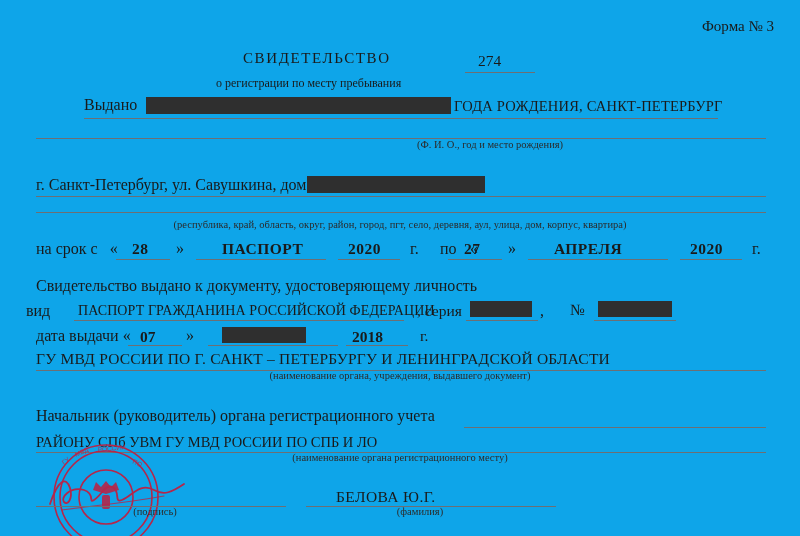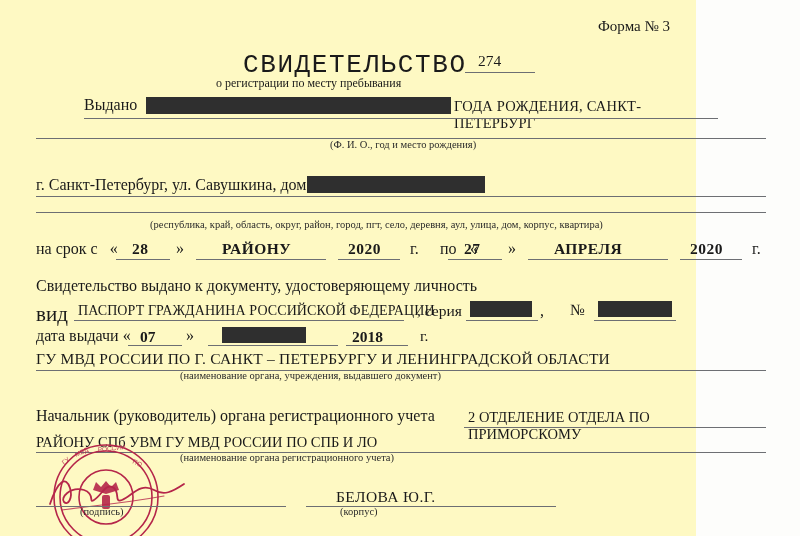--- a/index.html
+++ b/index.html
@@ -10,50 +10,51 @@
     width: 800px;
     height: 536px;
     background: #fdfdfb;
     font-family: "Liberation Serif", serif;
     color: #1a1a1a;
     overflow: hidden;
     position: relative;
   }
   .page {
     position: relative;
-    width: 696px;
+    width: 800px;
     height: 536px;
-    background: #fef9c3;
+    background: #0ea5e9;
   }
   
   .abs { position: absolute; }
   .rule {
     position: absolute;
     border-bottom: 1px solid #6d6f73;
     height: 0;
   }
   .caption {
     font-size: 10.5px;
     color: #2b2b2b;
+    text-align: center;
     font-family: "Liberation Serif", serif;
   }
   .form-no {
     position: absolute;
     right: 26px;
     top: 18px;
     font-size: 15px;
     font-family: "Liberation Serif", serif;
   }
   .title-main {
     position: absolute;
     left: 243px;
     top: 50px;
-    font-size: 26px;
+    font-size: 15px;
     letter-spacing: 1.6px;
-    font-family: Liberation Mono, monospace;
+    font-family: Liberation Serif, serif;
   }
   .title-number {
     position: absolute;
     left: 478px;
     top: 52px;
     font-size: 15.5px;
     font-family: "Liberation Serif", serif;
   }
   .number-rule {
     left: 465px;
@@ -119,21 +120,21 @@
   .srok-row { position: absolute; left: 36px; top: 240px; font-size: 16px; }
   .srok-date { position: absolute; font-size: 15.5px; font-weight: bold; letter-spacing: 0.5px; }
   .r-d1 { left: 116px; top: 259px; width: 54px; }
   .r-d2 { left: 196px; top: 259px; width: 130px; }
   .r-d3 { left: 338px; top: 259px; width: 62px; }
   .r-d4 { left: 448px; top: 259px; width: 54px; }
   .r-d5 { left: 528px; top: 259px; width: 140px; }
   .r-d6 { left: 680px; top: 259px; width: 62px; }
 
   .doc-line { position: absolute; left: 36px; top: 277px; font-size: 16px; }
-  .vid-label { position: absolute; left: 36px; top: 302px; font-size: 21px; }
+  .vid-label { position: absolute; left: 26px; top: 302px; font-size: 16px; }
   .vid-value { position: absolute; left: 78px; top: 303px; font-size: 14px; letter-spacing: 0.1px; }
   .seriya-label { position: absolute; left: 417px; top: 302px; font-size: 15.5px; }
   .seriya-redact { position: absolute; left: 470px; top: 301px; width: 62px; height: 16px; background: #2f2f2f; }
   .nomer-label { position: absolute; left: 570px; top: 301px; font-size: 15.5px; }
   .nomer-redact { position: absolute; left: 598px; top: 301px; width: 74px; height: 16px; background: #2f2f2f; }
   .r-vid { left: 74px; top: 320px; width: 330px; }
   .r-ser { left: 466px; top: 320px; width: 72px; }
   .r-nom { left: 594px; top: 320px; width: 82px; }
 
   .data-label { position: absolute; left: 36px; top: 327px; font-size: 16px; }
@@ -207,21 +208,21 @@
   <div class="rule r3"></div>
   <div class="rule r4"></div>
   <div class="caption abs cap-addr">(республика, край, область, округ, район, город, пгт, село, деревня, аул, улица, дом, корпус, квартира)</div>
 
   <div class="srok-row">
     <span>на срок с</span>
     <span style="margin-left:8px">«</span>
   </div>
   <div class="srok-date" style="left:132px; top:240px;">28</div>
   <div class="abs" style="left:176px; top:240px; font-size:16px;">»</div>
-  <div class="srok-date" style="left:222px; top:240px;">РАЙОНУ</div>
+  <div class="srok-date" style="left:222px; top:240px;">ПАСПОРТ</div>
   <div class="srok-date" style="left:348px; top:240px;">2020</div>
   <div class="abs" style="left:410px; top:240px; font-size:16px;">г.</div>
   <div class="abs" style="left:440px; top:240px; font-size:16px;">по</div>
   <div class="abs" style="left:470px; top:240px; font-size:16px;">«</div>
   <div class="srok-date" style="left:464px; top:240px;">27</div>
   <div class="abs" style="left:508px; top:240px; font-size:16px;">»</div>
   <div class="srok-date" style="left:554px; top:240px;">АПРЕЛЯ</div>
   <div class="srok-date" style="left:690px; top:240px;">2020</div>
   <div class="abs" style="left:752px; top:240px; font-size:16px;">г.</div>
 
@@ -253,25 +254,24 @@
   <div class="data-g">г.</div>
   <div class="rule r-day"></div>
   <div class="rule r-mon"></div>
   <div class="rule r-year"></div>
 
   <div class="organ-line">ГУ  МВД  РОССИИ  ПО  Г. САНКТ – ПЕТЕРБУРГУ  И  ЛЕНИНГРАДСКОЙ ОБЛАСТИ</div>
   <div class="rule r-organ"></div>
   <div class="caption abs cap-organ">(наименование органа, учреждения, выдавшего документ)</div>
 
   <div class="nach-label">Начальник (руководитель) органа регистрационного учета</div>
-  <div class="nach-value">2 ОТДЕЛЕНИЕ ОТДЕЛА  ПО ПРИМОРСКОМУ</div>
   <div class="rule r-nach1"></div>
   <div class="nach-value2">РАЙОНУ СПб УВМ  ГУ  МВД  РОССИИ  ПО СПБ  И  ЛО</div>
   <div class="rule r-nach2"></div>
-  <div class="caption abs cap-nach">(наименование органа регистрационного учета)</div>
+  <div class="caption abs cap-nach">(наименование органа регистрационного месту)</div>
 
   <div class="stamp">
     <svg width="132" height="108" viewBox="0 0 132 108">
       <g fill="none" stroke="#b5264a" stroke-width="1.6">
         <circle cx="66" cy="54" r="52"></circle>
         <circle cx="66" cy="54" r="46"></circle>
         <circle cx="66" cy="54" r="27"></circle>
       </g>
       <g fill="#b5264a" opacity="0.9">
         <path d="M66 38 l5 6 5-5 3 8 -13 4 -13 -4 3 -8 5 5z"></path>
@@ -292,15 +292,15 @@
       <path d="M6 34 C14 10, 22 6, 26 18 C29 28, 24 36, 20 32 C16 28, 26 16, 40 20 C52 24, 44 34, 50 30 C58 25, 62 12, 70 18 C76 23, 70 33, 78 30 C88 26, 96 12, 110 20 C120 26, 128 22, 140 14" fill="none" stroke="#b5264a" stroke-width="1.8" stroke-linecap="round"></path>
       <path d="M18 40 C44 36, 76 34, 120 26" fill="none" stroke="#b5264a" stroke-width="1.2" stroke-linecap="round" opacity="0.8"></path>
     </svg>
   </div>
 
   <div class="rule r-sign"></div>
   <div class="caption abs cap-sign">(подпись)</div>
 
   <div class="fam-name">БЕЛОВА Ю.Г.</div>
   <div class="rule r-fam"></div>
-  <div class="caption abs cap-fam">(корпус)</div>
+  <div class="caption abs cap-fam">(фамилия)</div>
 
 </div>
 
 </body></html>

